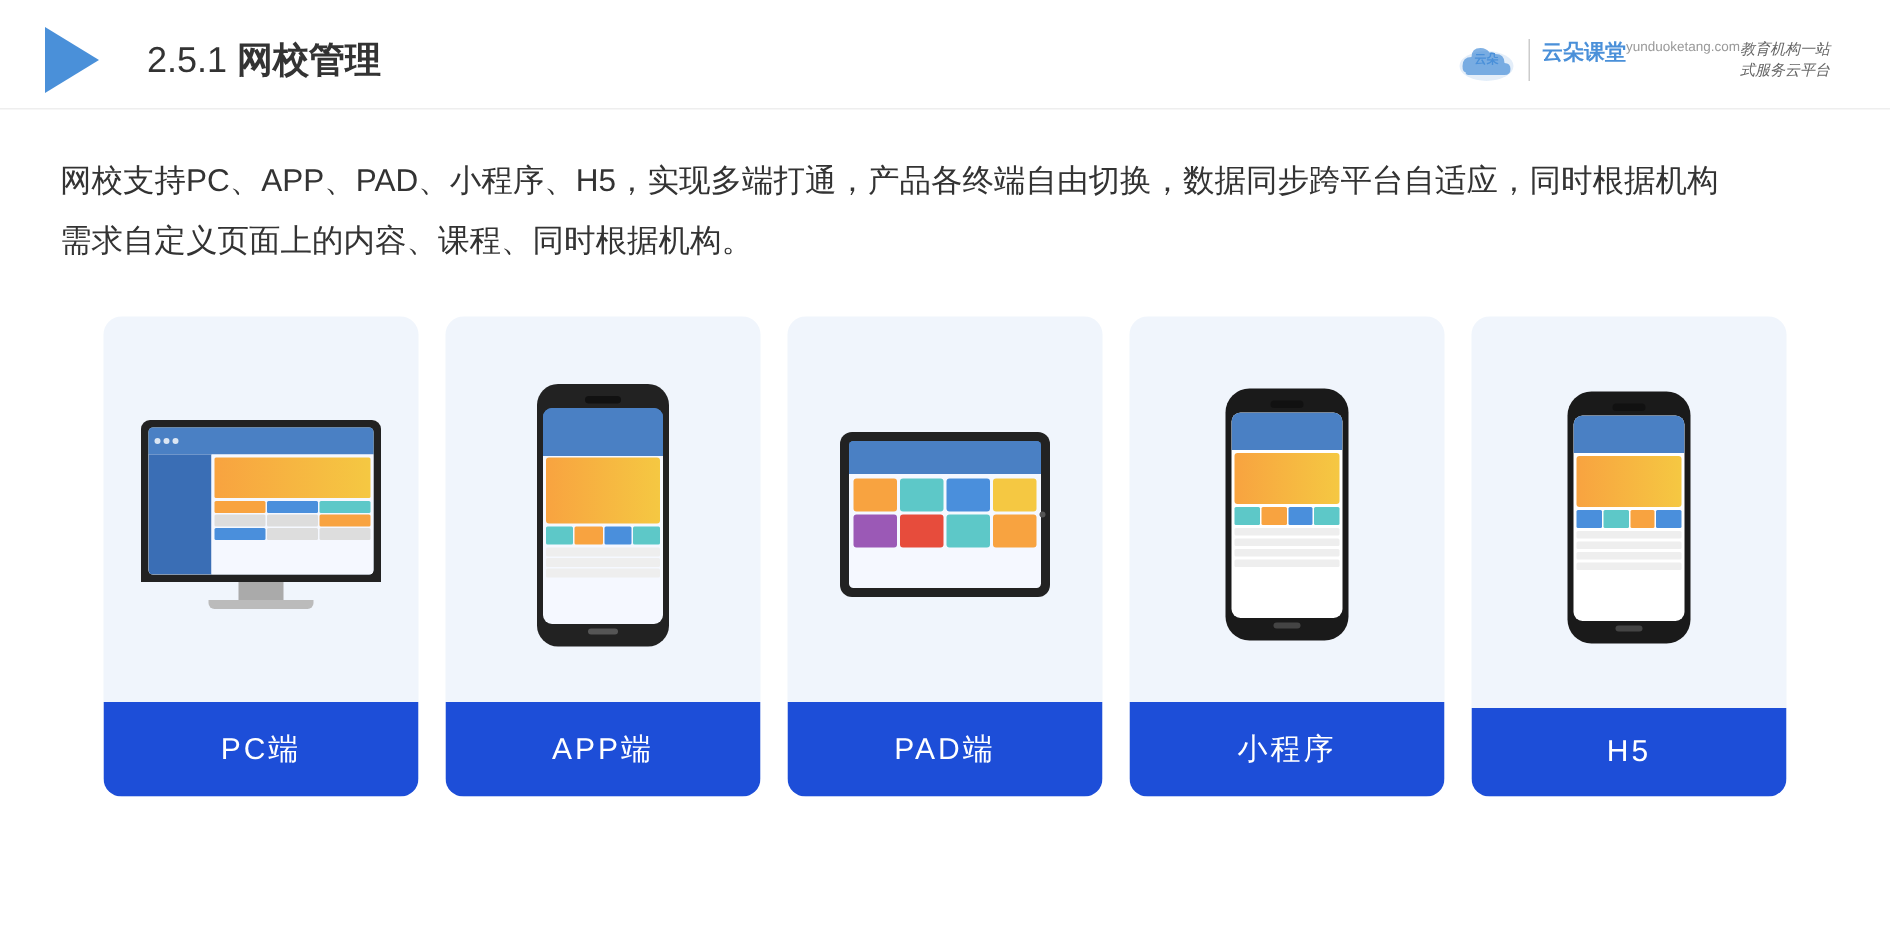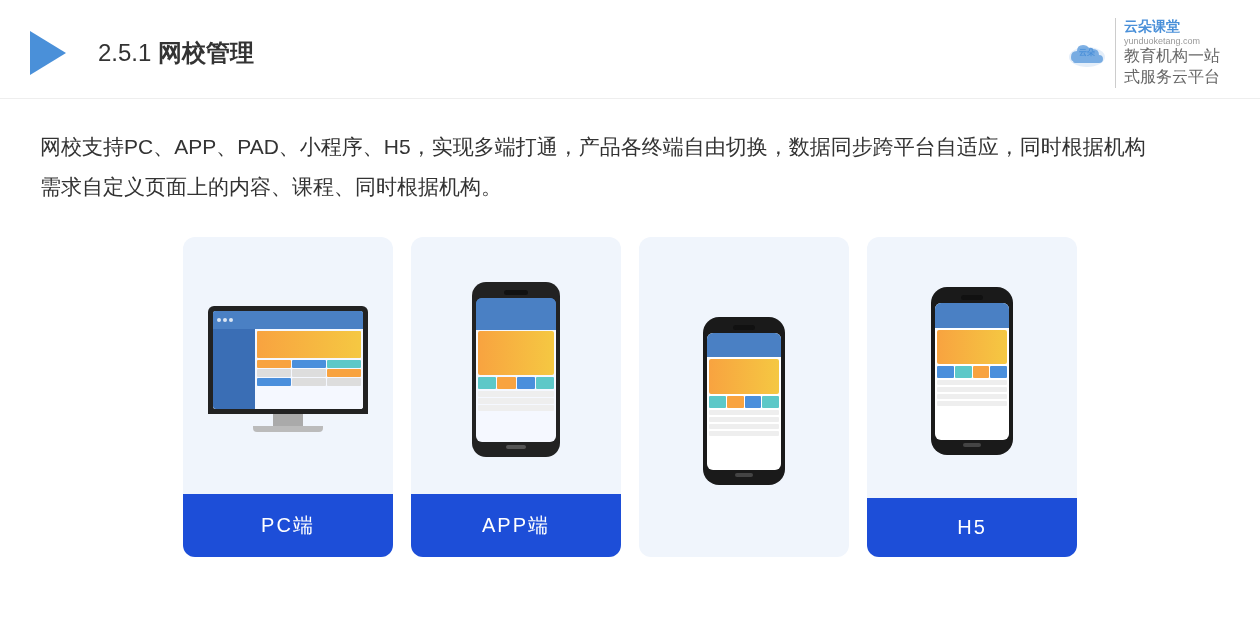--- a/index.html
+++ b/index.html
@@ -64,35 +64,36 @@
       gap: 6px;
     }
 
     .logo-cloud-icon {
       width: 44px;
       height: 36px;
     }
 
     .logo-text-block {
       display: flex;
-      flex-direction: column;
+      flex-direction: row;
       align-items: flex-start;
       border-left: 1px solid #ccc;
       padding-left: 8px;
     }
 
     .logo-main-text {
       font-size: 14px;
       color: #4a90d9;
       font-weight: bold;
     }
 
     .logo-sub-text {
-      font-size: 16px;
+      font-size: 10px;
       color: #666;
+      font-style: italic;
     }
 
     .logo-url {
       font-size: 9px;
       color: #999;
     }
 
     
     .description {
       padding: 28px 40px 20px 40px;
@@ -587,20 +588,45 @@
                 </div>
               </div>
             </div>
             <div class="phone-bottom"></div>
           </div>
         </div>
       </div>
       <div class="device-label">APP端</div>
     </div>
 
+    <div class="device-card">
+      <div class="device-card-body">
+        <div class="mockup-pad">
+          <div class="pad-outer">
+            <div class="pad-camera"></div>
+            <div class="pad-screen">
+              <div class="pad-screen-inner">
+                <div class="pad-header"></div>
+                <div class="pad-grid">
+                  <div class="pad-block orange"></div>
+                  <div class="pad-block green"></div>
+                  <div class="pad-block blue"></div>
+                  <div class="pad-block yellow"></div>
+                  <div class="pad-block purple"></div>
+                  <div class="pad-block red"></div>
+                  <div class="pad-block green"></div>
+                  <div class="pad-block orange"></div>
+                </div>
+              </div>
+            </div>
+          </div>
+        </div>
+      </div>
+      <div class="device-label">PAD端</div>
+    </div>
 
     <div class="device-card">
       <div class="device-card-body">
         <div class="mockup-mini-phone">
           <div class="mini-phone-outer">
             <div class="mini-phone-notch"></div>
             <div class="mini-phone-screen">
               <div class="mini-phone-header"></div>
               <div class="mini-phone-hero"></div>
               <div class="mini-phone-icons">
@@ -613,20 +639,21 @@
                 <div class="mini-phone-row"></div>
                 <div class="mini-phone-row"></div>
                 <div class="mini-phone-row"></div>
                 <div class="mini-phone-row"></div>
               </div>
             </div>
             <div class="mini-phone-bottom"></div>
           </div>
         </div>
       </div>
+      <div class="device-label">小程序</div>
     </div>
 
     <div class="device-card">
       <div class="device-card-body">
         <div class="mockup-mini-phone">
           <div class="mini-phone-outer">
             <div class="mini-phone-notch"></div>
             <div class="mini-phone-screen">
               <div class="mini-phone-header"></div>
               <div class="mini-phone-hero"></div>

